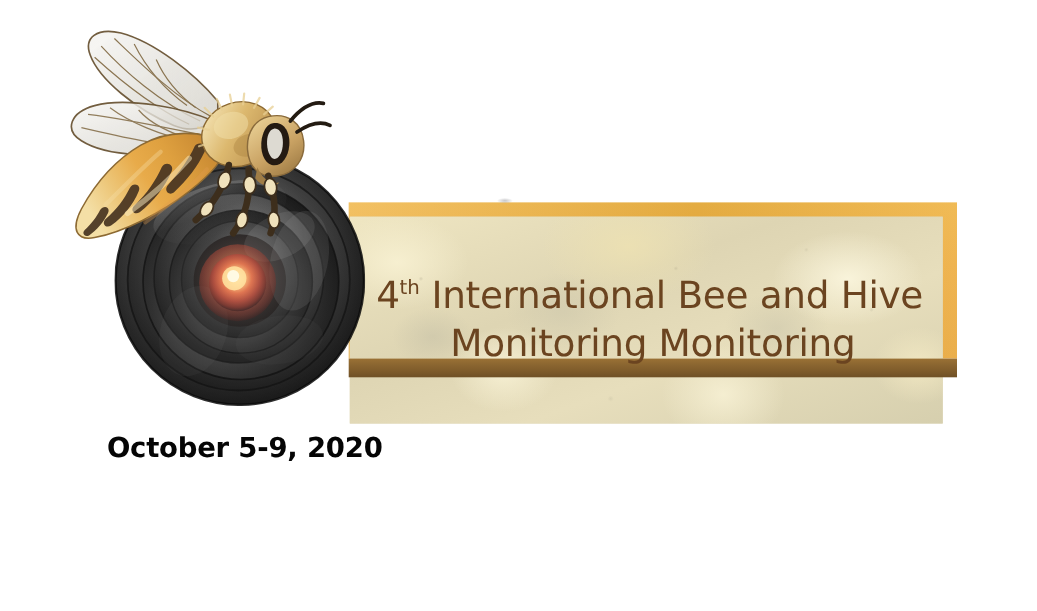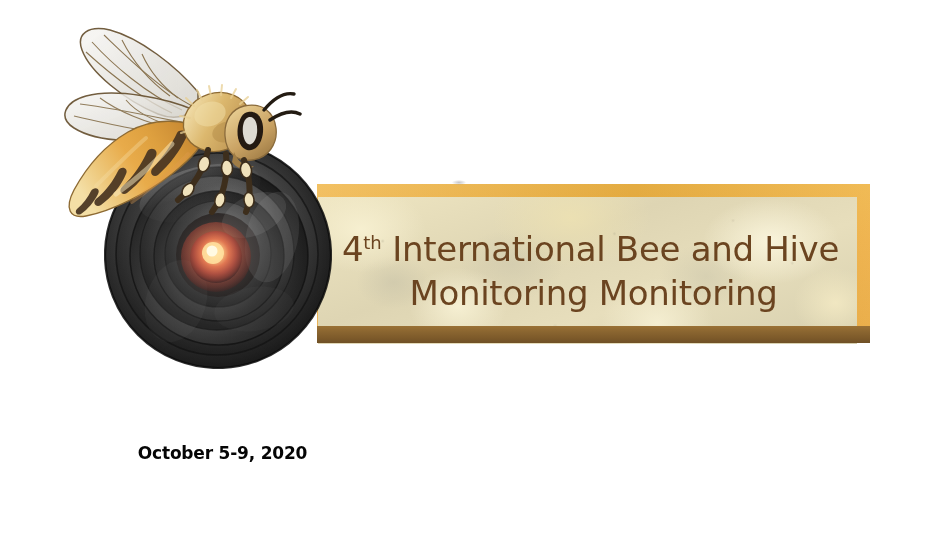--- a/index.html
+++ b/index.html
@@ -23,21 +23,21 @@
     height: 555px;
     background: #ffffff;
   }
 
   
   .banner-wrap {
     position: absolute;
     left: 317px;
     top: 184px;
     width: 553px;
-    height: 160px;
+    height: 201px;
   }
   
   .banner-frame {
     position: absolute;
     left: 0; top: 0;
     width: 100%;
     height: 142px;
     background:
       linear-gradient(100deg, rgba(255,255,255,.16) 0%, rgba(0,0,0,.05) 55%, rgba(255,255,255,.10) 100%),
       linear-gradient(180deg, #f0b545 0%, #eead3f 40%, #e8a638 100%);
@@ -161,26 +161,25 @@
     left: 0;
     top: 392px;
     width: 943px;
     text-align: center;
     z-index: 4;
   }
   .date-text {
     display: inline-block;
     font-family: "DejaVu Sans", "Liberation Sans", sans-serif;
     font-weight: bold;
-    font-size: 17px;
+    font-size: 25px;
     line-height: 30px;
     color: #050505;
     letter-spacing: -0.2px;
     margin-left: -498px;
-    margin-top: 46px;
   }
 </style>
 </head>
 <body>
 
 <div id="stage">
 
   <div class="banner-wrap">
 
     <div class="banner-frame"></div>

